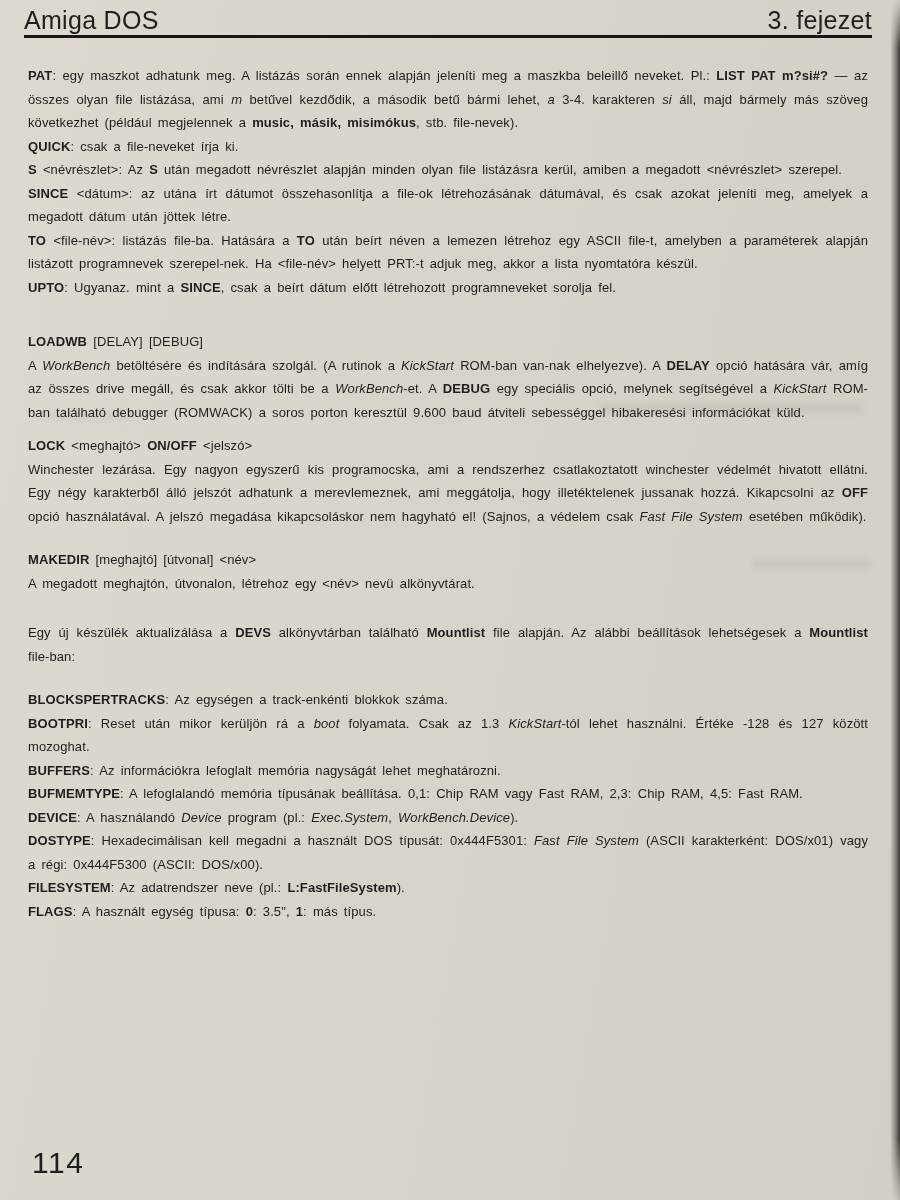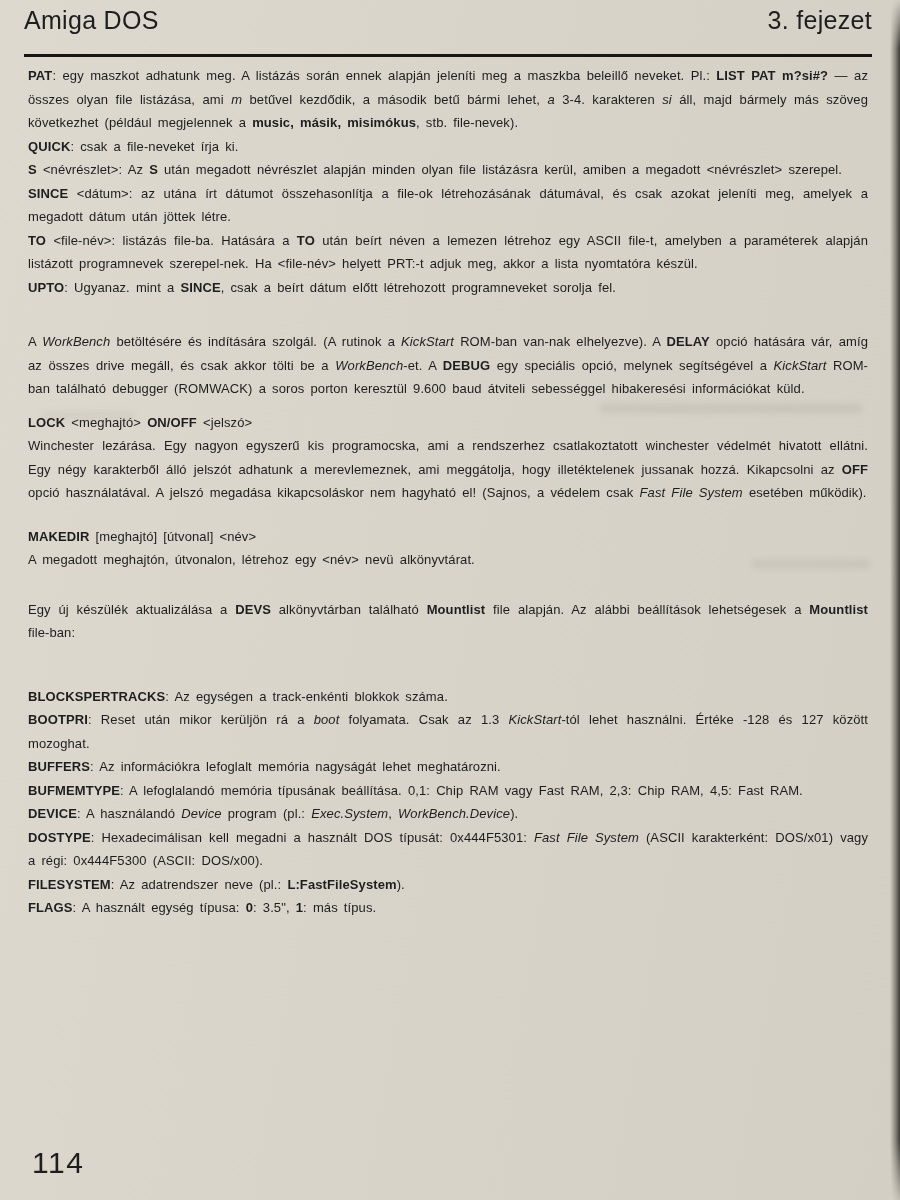--- a/index.html
+++ b/index.html
@@ -15,21 +15,21 @@
     background:linear-gradient(100deg,#ddd9cf 0%,var(--paper) 45%,#d3cfc4 100%);
     color:var(--ink);
     overflow:hidden;
   }
   
   .header{
     position:absolute;left:24px;right:28px;top:6px;
     display:flex;justify-content:space-between;align-items:flex-end;
     font-size:25px;letter-spacing:.3px;
     border-bottom:3px solid #161616;
-    padding-bottom:19px;
+    padding-bottom:0;
   }
   
   .body{
     position:absolute;left:28px;right:32px;top:64px;
     font-size:13px;line-height:23.5px;
     text-align:justify;
     word-spacing:2.4px;letter-spacing:.1px;
   }
   .entry p{margin:0;}
   .b{font-weight:bold;}
@@ -79,34 +79,35 @@
       <div class="entry">
         <p><span class="b">SINCE</span><span> &lt;dátum&gt;: az utána írt dátumot összehasonlítja a file-ok létrehozásának dátumával, és csak azokat jeleníti meg, amelyek a megadott dátum után jöttek létre.</span></p>
       </div>
       <div class="entry">
         <p><span class="b">TO</span><span> &lt;file-név&gt;: listázás file-ba. Hatására a </span><span class="b">TO</span><span> után beírt néven a lemezen létrehoz egy ASCII file-t, amelyben a paraméterek alapján listázott programnevek szerepel-nek. Ha &lt;file-név&gt; helyett PRT:-t adjuk meg, akkor a lista nyomtatóra készül.</span></p>
       </div>
       <div class="entry">
         <p><span class="b">UPTO</span><span>: Ugyanaz. mint a </span><span class="b">SINCE</span><span>, csak a beírt dátum előtt létrehozott programneveket sorolja fel.</span></p>
       </div>
       <div class="entry" style="margin-top: 31px;">
+        <p><span class="b">LOADWB</span><span> [DELAY] [DEBUG]</span></p>
         <p><span>A </span><span class="i">WorkBench</span><span> betöltésére és indítására szolgál. (A rutinok a </span><span class="i">KickStart</span><span> ROM-ban van-nak elhelyezve). A </span><span class="b">DELAY</span><span> opció hatására vár, amíg az összes drive megáll, és csak akkor tölti be a </span><span class="i">WorkBench</span><span>-et. A </span><span class="b">DEBUG</span><span> egy speciális opció, melynek segítségével a </span><span class="i">KickStart</span><span> ROM-ban található debugger (ROMWACK) a soros porton keresztül 9.600 baud átviteli sebességgel hibakeresési információkat küld.</span></p>
       </div>
       <div class="entry" style="margin-top: 10px;">
         <p><span class="b">LOCK</span><span> &lt;meghajtó&gt; </span><span class="b">ON/OFF</span><span> &lt;jelszó&gt;</span></p>
         <p><span>Winchester lezárása. Egy nagyon egyszerű kis programocska, ami a rendszerhez csatlakoztatott winchester védelmét hivatott ellátni. Egy négy karakterből álló jelszót adhatunk a merevlemeznek, ami meggátolja, hogy illetéktelenek jussanak hozzá. Kikapcsolni az </span><span class="b">OFF</span><span> opció használatával. A jelszó megadása kikapcsoláskor nem hagyható el! (Sajnos, a védelem csak </span><span class="i">Fast File System</span><span> esetében működik).</span></p>
       </div>
       <div class="entry" style="margin-top: 20px;">
         <p><span class="b">MAKEDIR</span><span> [meghajtó] [útvonal] &lt;név&gt;</span></p>
         <p><span>A megadott meghajtón, útvonalon, létrehoz egy &lt;név&gt; nevü alkönyvtárat.</span></p>
       </div>
       <div class="entry" style="margin-top: 26px;">
         <p><span>Egy új készülék aktualizálása a </span><span class="b">DEVS</span><span> alkönyvtárban található </span><span class="b">Mountlist</span><span> file alapján. Az alábbi beállítások lehetségesek a </span><span class="b">Mountlist</span><span> file-ban:</span></p>
       </div>
-      <div class="entry" style="margin-top: 40px;">
+      <div class="entry" style="margin-top: 20px;">
         <p><span class="b">BLOCKSPERTRACKS</span><span>: Az egységen a track-enkénti blokkok száma.</span></p>
       </div>
       <div class="entry">
         <p><span class="b">BOOTPRI</span><span>: Reset után mikor kerüljön rá a </span><span class="i">boot</span><span> folyamata. Csak az 1.3 </span><span class="i">KickStart</span><span>-tól lehet használni. Értéke -128 és 127 között mozoghat.</span></p>
       </div>
       <div class="entry">
         <p><span class="b">BUFFERS</span><span>: Az információkra lefoglalt memória nagyságát lehet meghatározni.</span></p>
       </div>
       <div class="entry">
         <p><span class="b">BUFMEMTYPE</span><span>: A lefoglalandó memória típusának beállítása. 0,1: Chip RAM vagy Fast RAM, 2,3: Chip RAM, 4,5: Fast RAM.</span></p>

